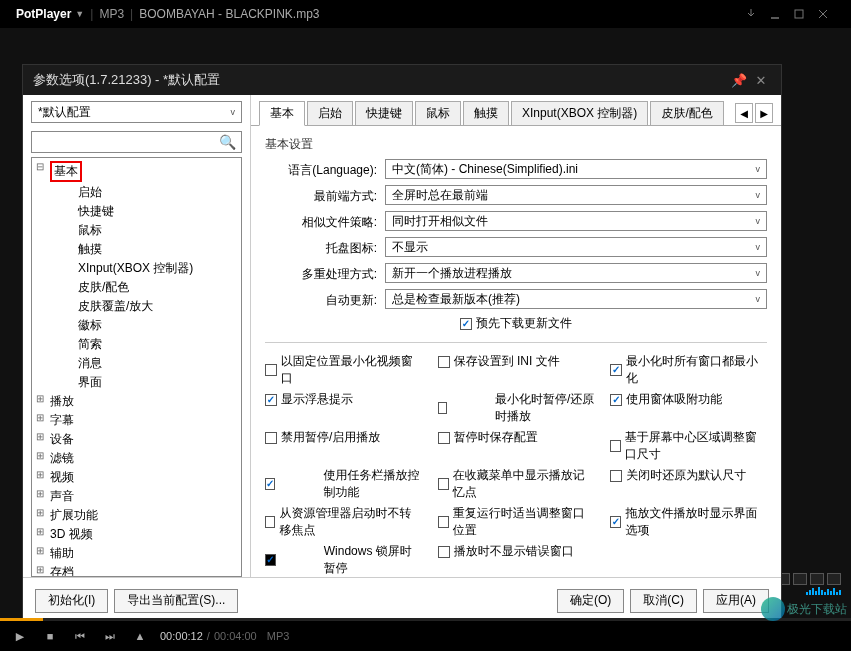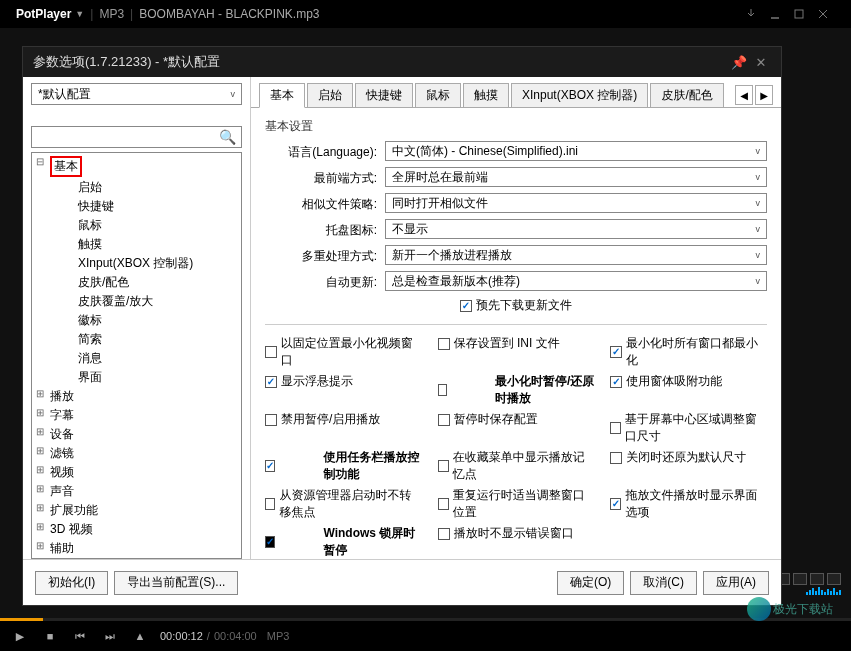--- a/index.html
+++ b/index.html
@@ -9,29 +9,29 @@
 .titlebar .app-name { color: #fff; font-weight: bold; }
 .titlebar .dropdown-arrow { margin-left: 4px; font-size: 9px; }
 .titlebar .sep { margin: 0 6px; color: #444; }
 .titlebar .song { color: #aaa; }
 .titlebar .spacer { flex: 1; }
 .titlebar .win-btn { width: 24px; height: 20px; display: flex; align-items: center; justify-content: center; color: #777; cursor: pointer; }
 .titlebar .win-btn svg { width: 12px; height: 12px; }
 
 .main-area { position: absolute; top: 28px; left: 0; right: 0; bottom: 30px; background: #111; }
 
-.dialog { position: absolute; left: 22px; top: 46px; width: 760px; height: 560px; background: #222; border: 1px solid #333; }
+.dialog { position: absolute; left: 22px; top: 64px; width: 760px; height: 560px; background: #222; border: 1px solid #333; }
 .dialog-title { height: 30px; background: #1b1b1b; display: flex; align-items: center; padding: 0 10px; color: #ddd; font-size: 13px; }
 .dialog-title .spacer { flex: 1; }
 .dialog-title .dt-btn { width: 20px; height: 20px; display: flex; align-items: center; justify-content: center; color: #888; cursor: pointer; margin-left: 2px; }
 
 .dialog-body { position: absolute; top: 30px; left: 0; right: 0; bottom: 40px; background: #fff; display: flex; }
 
 .left-panel { width: 228px; border-right: 1px solid #ccc; background: #fff; display: flex; flex-direction: column; padding: 6px 8px; }
-.config-sel { height: 22px; border: 1px solid #888; padding: 0 6px; font-size: 12px; display: flex; align-items: center; justify-content: space-between; background: #fff; margin-bottom: 21px; }
+.config-sel { height: 22px; border: 1px solid #888; padding: 0 6px; font-size: 12px; display: flex; align-items: center; justify-content: space-between; background: #fff; margin-bottom: 8px; }
 .search-box { height: 22px; border: 1px solid #888; padding: 0 4px; display: flex; align-items: center; margin-bottom: 4px; }
 .search-box input { flex: 1; border: none; outline: none; font-size: 12px; }
 .search-box .mag { font-size: 14px; color: #555; }
 .tree { flex: 1; border: 1px solid #888; overflow-y: auto; font-size: 12px; padding: 2px 4px; background: #fff; }
 .tree-item { padding: 1px 0 1px 14px; cursor: pointer; white-space: nowrap; color: #000; position: relative; }
 .tree-item.l1::before { content: "⊞"; position: absolute; left: 0px; top: 1px; font-size: 10px; color: #666; }
 .tree-item.l1.expanded::before { content: "⊟"; }
 .tree-item.l2 { padding-left: 40px; }
 .tree-item.l2::before { content: "⊞"; position: absolute; left: 26px; top: 1px; font-size: 10px; color: #666; }
 .tree-item.l2.leaf::before { content: ""; }
@@ -48,36 +48,36 @@
 .group-label { font-size: 12px; margin-bottom: 6px; color: #333; }
 .form-row { display: flex; align-items: flex-end; margin-bottom: 6px; }
 .form-label { width: 120px; text-align: right; padding-right: 8px; font-size: 12px; }
 .form-select { flex: 1; height: 20px; border: 1px solid #888; padding: 0 6px; font-size: 12px; display: flex; align-items: center; justify-content: space-between; background: #fff; }
 .caret { font-size: 9px; color: #555; }
 .chk-two-col { display: grid; grid-template-columns: 1fr 1fr 1fr; gap: 4px 16px; margin-top: 8px; }
 .chk { display: flex; align-items: center; gap: 4px; font-size: 12px; }
 .chk .box { width: 12px; height: 12px; border: 1px solid #555; display: flex; align-items: center; justify-content: center; font-size: 10px; line-height: 1; background: #fff; }
 .chk .box.checked::after { content: "✓"; color: #06c; font-weight: bold; }
 .chk .box.filled { background: #000; }
-.chk.bold { font-weight: bold; gap: 48px; }
+.chk.bold { font-weight: normal; gap: 48px; }
 .hr { border-top: 1px solid #ccc; margin: 10px 0; }
 .single-chk-row { display: flex; justify-content: center; margin-top: 4px; }
 
 .dialog-footer { position: absolute; bottom: 0; left: 0; right: 0; height: 46px; background: #fff; border-top: 1px solid #ccc; display: flex; align-items: center; padding: 0 12px; gap: 6px; }
 .btn { height: 24px; padding: 0 12px; border: 1px solid #888; background: #f5f5f5; font-size: 12px; cursor: pointer; display: flex; align-items: center; }
 .dialog-footer .spacer { flex: 1; }
 
 .player-controls { position: absolute; bottom: 0; left: 0; right: 0; height: 30px; background: #000; display: flex; align-items: center; padding: 0 10px; gap: 10px; color: #888; font-size: 11px; }
 .pc-btn { width: 20px; height: 20px; display: flex; align-items: center; justify-content: center; cursor: pointer; color: #aaa; }
 .time-info { display: flex; gap: 4px; align-items: center; }
 .time-cur { color: #ccc; }
 .time-total { color: #666; }
 .player-controls .spacer { flex: 1; }
 
-.watermark { position: absolute; right: 18px; bottom: 30px; color: #4a9; font-size: 12px; opacity: 0.8; pointer-events: none; display: flex; align-items: center; gap: 2px; }
+.watermark { position: absolute; right: 4px; bottom: 30px; color: #4a9; font-size: 12px; opacity: 0.8; pointer-events: none; display: flex; align-items: center; gap: 2px; }
 .watermark .logo { width: 24px; height: 24px; background: linear-gradient(135deg, #2b8, #06a); border-radius: 50%; }
 .viz { position: absolute; right: 10px; bottom: 56px; display: flex; gap: 1px; align-items: flex-end; }
 .viz span { width: 2px; background: #0af; }
 
 .seekbar { position: absolute; bottom: 30px; left: 0; right: 0; height: 3px; background: #222; }
 .seekbar .prog { height: 100%; width: 5%; background: #e90; }
 .mini-icons { position: absolute; right: 10px; bottom: 66px; display: flex; gap: 3px; }
 .mini-icons span { width: 14px; height: 12px; border: 1px solid #555; background: #222; }
 </style>
 </head>

